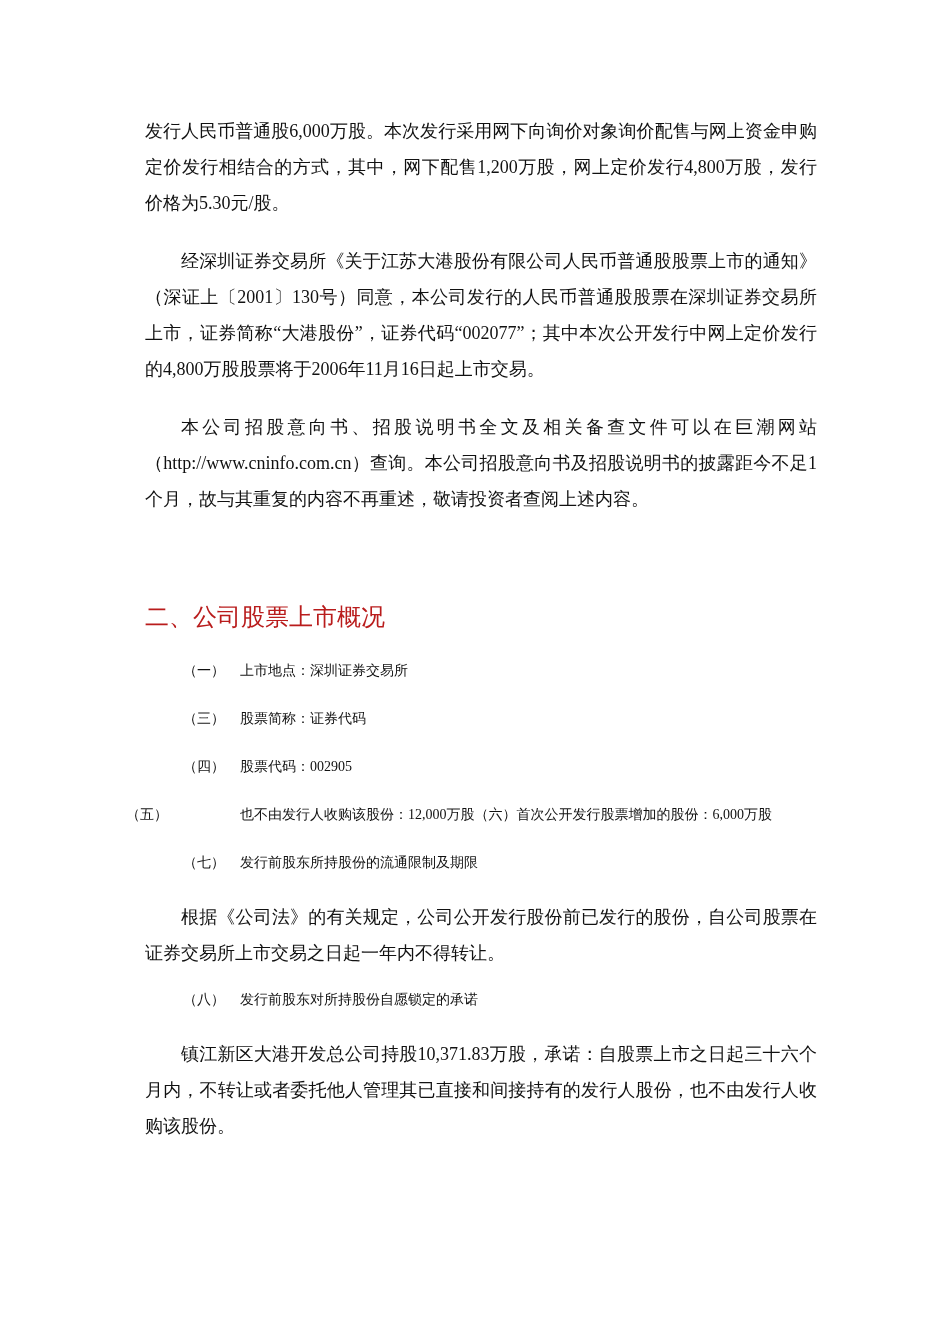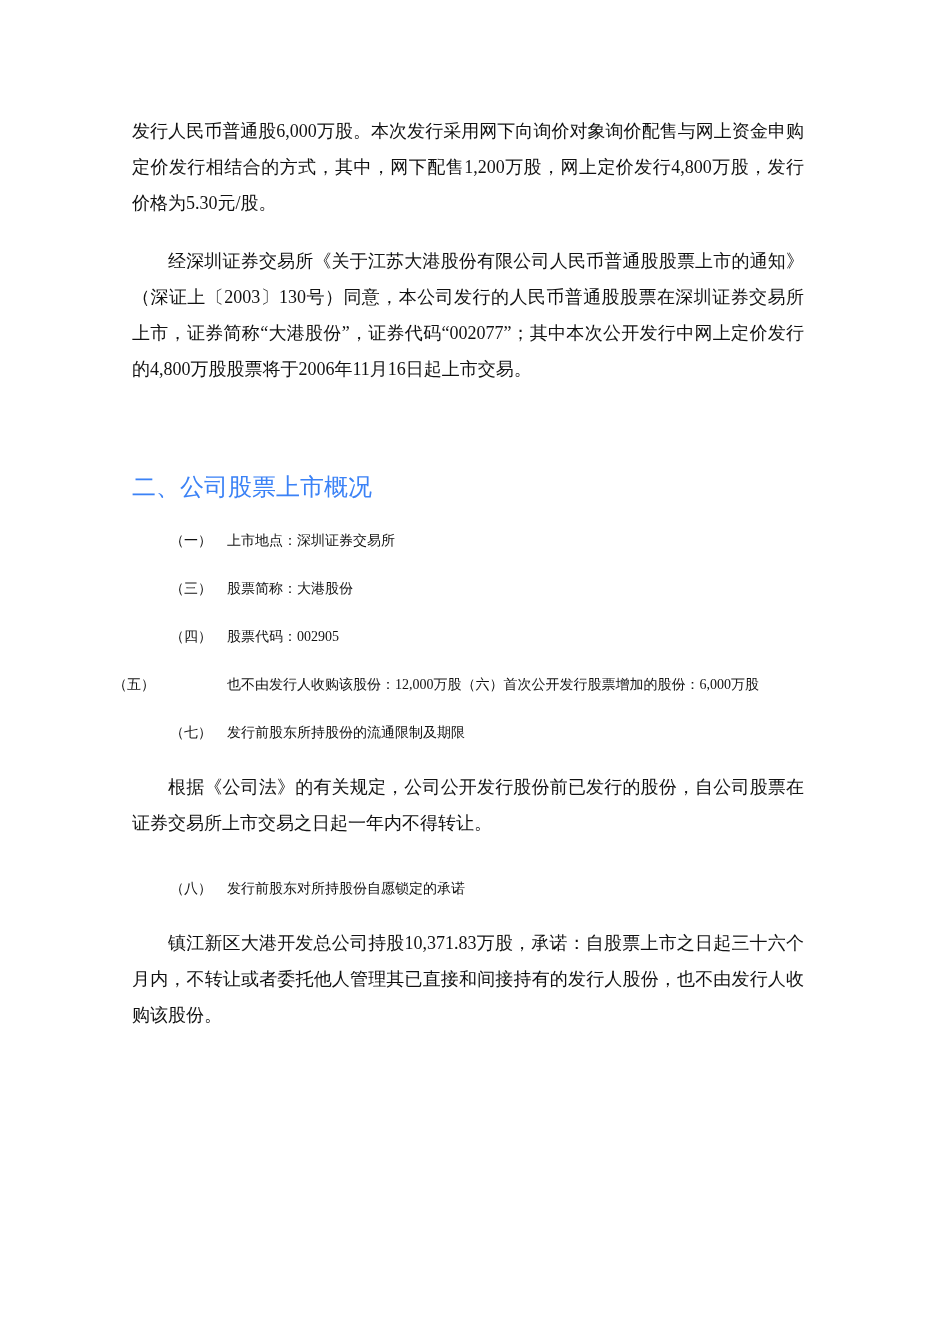--- a/index.html
+++ b/index.html
@@ -1,44 +1,45 @@
 <!DOCTYPE html>
 <html><head>
 <meta charset="utf-8">
 <style>
   html, body { margin: 0; padding: 0; background: #ffffff; }
   body { width: 950px; height: 1344px; position: relative; overflow: hidden;
          font-family: "Liberation Serif", "DejaVu Serif", serif; color: #111; }
-  .page { position: absolute; left: 132px; top: 113px; width: 672px; }
+  .page { position: absolute; left: 145px; top: 113px; width: 672px; }
   .p { font-size: 18px; line-height: 36px; margin: 0; text-align: justify; }
   .indent { text-indent: 36px; }
   .p1 { margin-bottom: 0; }
   .p2 { margin-top: 22px; }
   .p3 { margin-top: 22px; }
   .heading { font-family: "DejaVu Sans", "Liberation Sans", sans-serif; font-size: 24px;
-             font-weight: normal; margin: 84px 0 0 0; line-height: 32px; color: #3b82f6; }
+             font-weight: normal; margin: 84px 0 0 0; line-height: 32px; color: #b91c1c; }
   .list { margin-top: 26px; }
   .li { font-size: 14px; line-height: 24px; padding-left: 38px; margin: 0 0 24px 0; }
   .li.wrap { padding-left: 95px; text-indent: -57px; }
   .num { display: inline-block; width: 57px; }
-  .body-after-7 { margin-top: 2px; margin-bottom: 36px; }
+  .body-after-7 { margin-top: 2px; margin-bottom: 17px; }
   .body-after-8 { margin-top: 2px; }
 </style>
 </head>
 <body>
 
 <div class="page">
   <p class="p p1">发行人民币普通股6,000万股。本次发行采用网下向询价对象询价配售与网上资金申购定价发行相结合的方式，其中，网下配售1,200万股，网上定价发行4,800万股，发行价格为5.30元/股。</p>
-  <p class="p indent p2">经深圳证券交易所《关于江苏大港股份有限公司人民币普通股股票上市的通知》（深证上〔2003〕130号）同意，本公司发行的人民币普通股股票在深圳证券交易所上市，证券简称“大港股份”，证券代码“002077”；其中本次公开发行中网上定价发行的4,800万股股票将于2006年11月16日起上市交易。</p>
+  <p class="p indent p2">经深圳证券交易所《关于江苏大港股份有限公司人民币普通股股票上市的通知》（深证上〔2001〕130号）同意，本公司发行的人民币普通股股票在深圳证券交易所上市，证券简称“大港股份”，证券代码“002077”；其中本次公开发行中网上定价发行的4,800万股股票将于2006年11月16日起上市交易。</p>
+  <p class="p indent p3">本公司招股意向书、招股说明书全文及相关备查文件可以在巨潮网站（http://www.cninfo.com.cn）查询。本公司招股意向书及招股说明书的披露距今不足1个月，故与其重复的内容不再重述，敬请投资者查阅上述内容。</p>
 
   <h2 class="heading">二、公司股票上市概况</h2>
 
   <div class="list">
     <p class="li"><span class="num">（一）</span><span>上市地点：深圳证券交易所</span></p>
-    <p class="li"><span class="num">（三）</span><span>股票简称：大港股份</span></p>
+    <p class="li"><span class="num">（三）</span><span>股票简称：证券代码</span></p>
     <p class="li"><span class="num">（四）</span><span>股票代码：002905</span></p>
     <p class="li wrap"><span class="num">（五）</span><span>也不由发行人收购该股份：12,000万股（六）首次公开发行股票增加的股份：6,000万股</span></p>
     <p class="li"><span class="num">（七）</span><span>发行前股东所持股份的流通限制及期限</span></p>
   </div>
   <p class="p indent body-after-7">根据《公司法》的有关规定，公司公开发行股份前已发行的股份，自公司股票在证券交易所上市交易之日起一年内不得转让。</p>
   <p class="li"><span class="num">（八）</span><span>发行前股东对所持股份自愿锁定的承诺</span></p>
   <p class="p indent body-after-8">镇江新区大港开发总公司持股10,371.83万股，承诺：自股票上市之日起三十六个月内，不转让或者委托他人管理其已直接和间接持有的发行人股份，也不由发行人收购该股份。</p>
 </div>
 
 </body></html>

